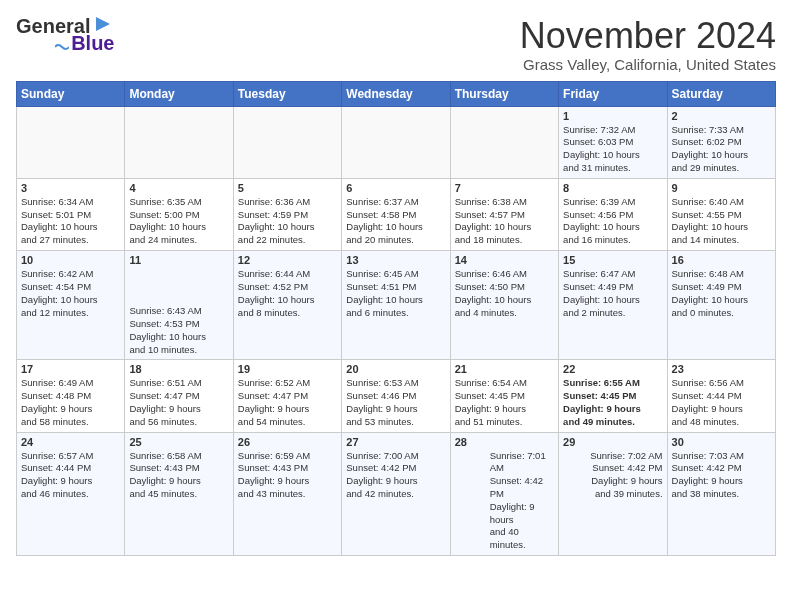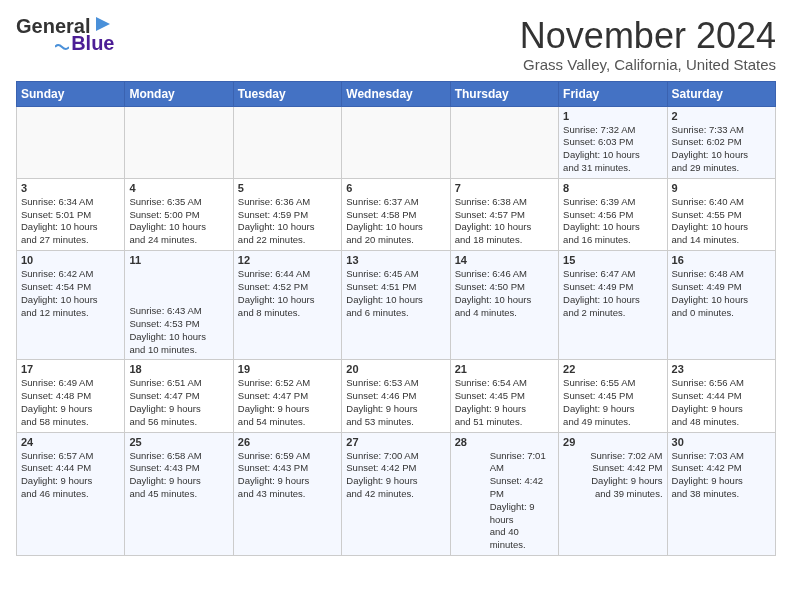--- a/index.html
+++ b/index.html
@@ -275,21 +275,21 @@
         </td>
         <td>
           <span class="day-num">21</span>
           <div class="day-info" style="white-space: pre-line;">Sunrise: 6:54 AM
 Sunset: 4:45 PM
 Daylight: 9 hours
 and 51 minutes.</div>
         </td>
         <td>
           <span class="day-num">22</span>
-          <div class="day-info" style="white-space: pre-line;">Sunrise: 6:55 AM
+          <div class="day-info" style="white-space: pre-line; font-weight: bold;">Sunrise: 6:55 AM
 Sunset: 4:45 PM
 Daylight: 9 hours
 and 49 minutes.</div>
         </td>
         <td>
           <span class="day-num">23</span>
           <div class="day-info" style="white-space: pre-line;">Sunrise: 6:56 AM
 Sunset: 4:44 PM
 Daylight: 9 hours
 and 48 minutes.</div>

